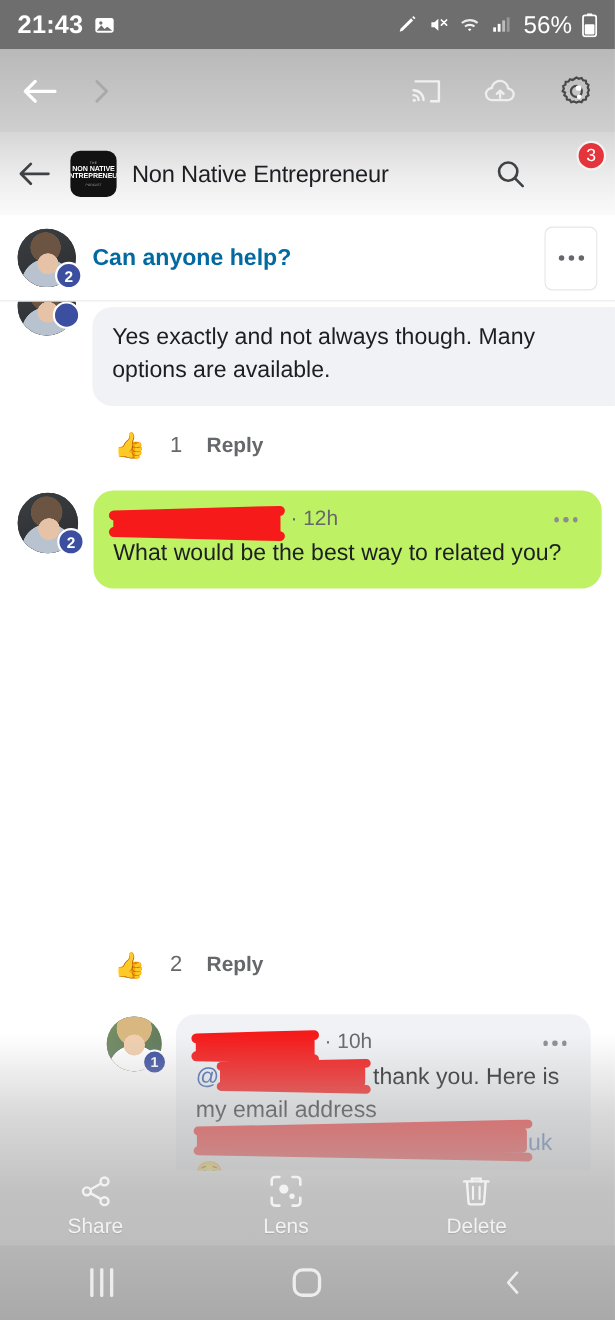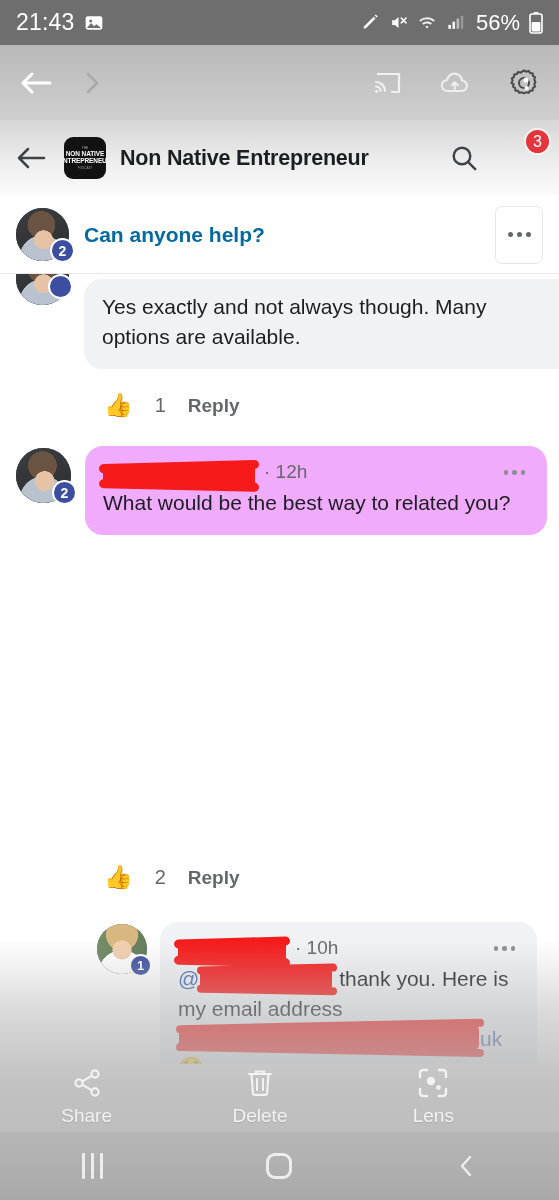--- a/index.html
+++ b/index.html
@@ -13,21 +13,21 @@
 
   
   .status-bar {
     position: absolute; top: 0; left: 0; width: 559px; height: 45px;
     background: #6e6e6e;
     display: flex; align-items: center; justify-content: space-between;
     padding: 0 16px;
     color: #ffffff;
   }
   .status-left { display: flex; align-items: center; gap: 9px; }
-  .status-clock { font-size: 23px; font-weight: 400; letter-spacing: .2px; }
+  .status-clock { font-size: 23px; font-weight: 700; letter-spacing: .2px; }
   .status-right { display: flex; align-items: center; gap: 9px; }
   .status-batt-text { font-size: 22px; font-weight: 400; margin-left: 2px; }
 
   .ico { display: inline-block; line-height: 0; }
 
   
   .editor-bar {
     position: absolute; top: 45px; left: 0; width: 559px; height: 75px;
     background: linear-gradient(180deg,#b9b9b9 0%,#c6c6c6 60%,#cfcfcf 100%);
     display: flex; align-items: center;
@@ -48,21 +48,21 @@
     display: flex; flex-direction: column; align-items: center; justify-content: center;
     flex: none; overflow: hidden; padding: 3px;
   }
   .group-logo .gl-top { font-size: 3px; color: #b9b9b9; letter-spacing: .2px; }
   .group-logo .gl-main {
     font-size: 6.5px; font-weight: 700; color: #ffffff; line-height: 1.08;
     text-align: center; letter-spacing: -.1px;
   }
   .group-logo .gl-bot { font-size: 3px; color: #9a9a9a; margin-top: 2px; }
   .fb-title {
-    margin-left: 14px; font-size: 21.5px; font-weight: 700; color: #1c1e21;
+    margin-left: 14px; font-size: 21.5px; font-weight: 400; color: #1c1e21;
     letter-spacing: -.2px; white-space: nowrap;
   }
   .fb-header-right { margin-left: auto; display: flex; align-items: center; gap: 22px; }
   .avatar-wrap { position: relative; width: 42px; height: 42px; }
   .avatar {
     width: 42px; height: 42px; border-radius: 50%; overflow: hidden;
     background: #3a3f44; position: relative;
   }
   .badge-red {
     position: absolute; top: -9px; right: -8px;
@@ -109,21 +109,21 @@
   .peek-badge {
     position: absolute; top: 0px; left: 48px; width: 25px; height: 25px;
     border-radius: 13px; background: #3b4ea0; border: 2px solid #fff;
   }
 
   .bubble {
     background: #f0f2f5; border-radius: 18px;
     padding: 13px 18px 17px 18px;
     font-size: 21px; line-height: 1.42; color: #1c1e21;
   }
-  .bubble.cream { background: #f0abfc; }
+  .bubble.cream { background: #bef264; }
   .bubble.flat-right { border-top-right-radius: 0; border-bottom-right-radius: 0; }
 
   .c1 { position: absolute; top: 5px; left: 84px; right: -10px; }
 
   .actions {
     display: flex; align-items: center; gap: 22px;
     font-size: 19px; color: #65676b; font-weight: 700;
     padding-left: 20px;
   }
   .actions .count { font-weight: 400; color: #65676b; font-size: 20px; }
@@ -445,37 +445,37 @@
             <circle cx="9" cy="17" r="3.6" fill="none" stroke="#f2f2f2" stroke-width="2.2"></circle>
             <circle cx="25" cy="26" r="3.6" fill="none" stroke="#f2f2f2" stroke-width="2.2"></circle>
             <path d="M12.2 15.3l9.6-5.4M12.2 18.7l9.6 5.4" stroke="#f2f2f2" stroke-width="2.2" stroke-linecap="round"></path>
           </svg>
       </span>
       <span class="lbl">Share</span>
     </div>
     <div class="bb-item">
       <span class="ico">
         <svg width="34" height="34" viewBox="0 0 34 34">
+            <path d="M4 11V7a3 3 0 013-3h4M23 4h4a3 3 0 013 3v4M30 23v4a3 3 0 01-3 3h-4M11 30H7a3 3 0 01-3-3v-4" stroke="#f2f2f2" stroke-width="2.4" fill="none" stroke-linecap="round"></path>
+            <circle cx="15" cy="15" r="4.2" fill="#f2f2f2"></circle>
+            <circle cx="22.5" cy="21.5" r="2.4" fill="#f2f2f2"></circle>
+          </svg>
+      </span>
+      <span class="lbl">Lens</span>
+    </div>
+    <div class="bb-item">
+      <span class="ico">
+        <svg width="34" height="34" viewBox="0 0 34 34">
             <path d="M6 8h22" stroke="#f2f2f2" stroke-width="2.2" stroke-linecap="round"></path>
             <path d="M13 8V5.5h8V8" stroke="#f2f2f2" stroke-width="2.2" fill="none" stroke-linecap="round"></path>
             <path d="M8.5 8l1.4 19a2 2 0 002 1.9h10.2a2 2 0 002-1.9L25.5 8" stroke="#f2f2f2" stroke-width="2.2" fill="none" stroke-linejoin="round"></path>
             <path d="M14 13v11M20 13v11" stroke="#f2f2f2" stroke-width="2" stroke-linecap="round"></path>
           </svg>
       </span>
       <span class="lbl">Delete</span>
-    </div>
-    <div class="bb-item">
-      <span class="ico">
-        <svg width="34" height="34" viewBox="0 0 34 34">
-            <path d="M4 11V7a3 3 0 013-3h4M23 4h4a3 3 0 013 3v4M30 23v4a3 3 0 01-3 3h-4M11 30H7a3 3 0 01-3-3v-4" stroke="#f2f2f2" stroke-width="2.4" fill="none" stroke-linecap="round"></path>
-            <circle cx="15" cy="15" r="4.2" fill="#f2f2f2"></circle>
-            <circle cx="22.5" cy="21.5" r="2.4" fill="#f2f2f2"></circle>
-          </svg>
-      </span>
-      <span class="lbl">Lens</span>
     </div>
   </div>
 
   <div class="nav-bar">
     <span class="nav-recents">
         <i></i>
         <i></i>
         <i></i>
       </span>
     <span class="nav-home"></span>

